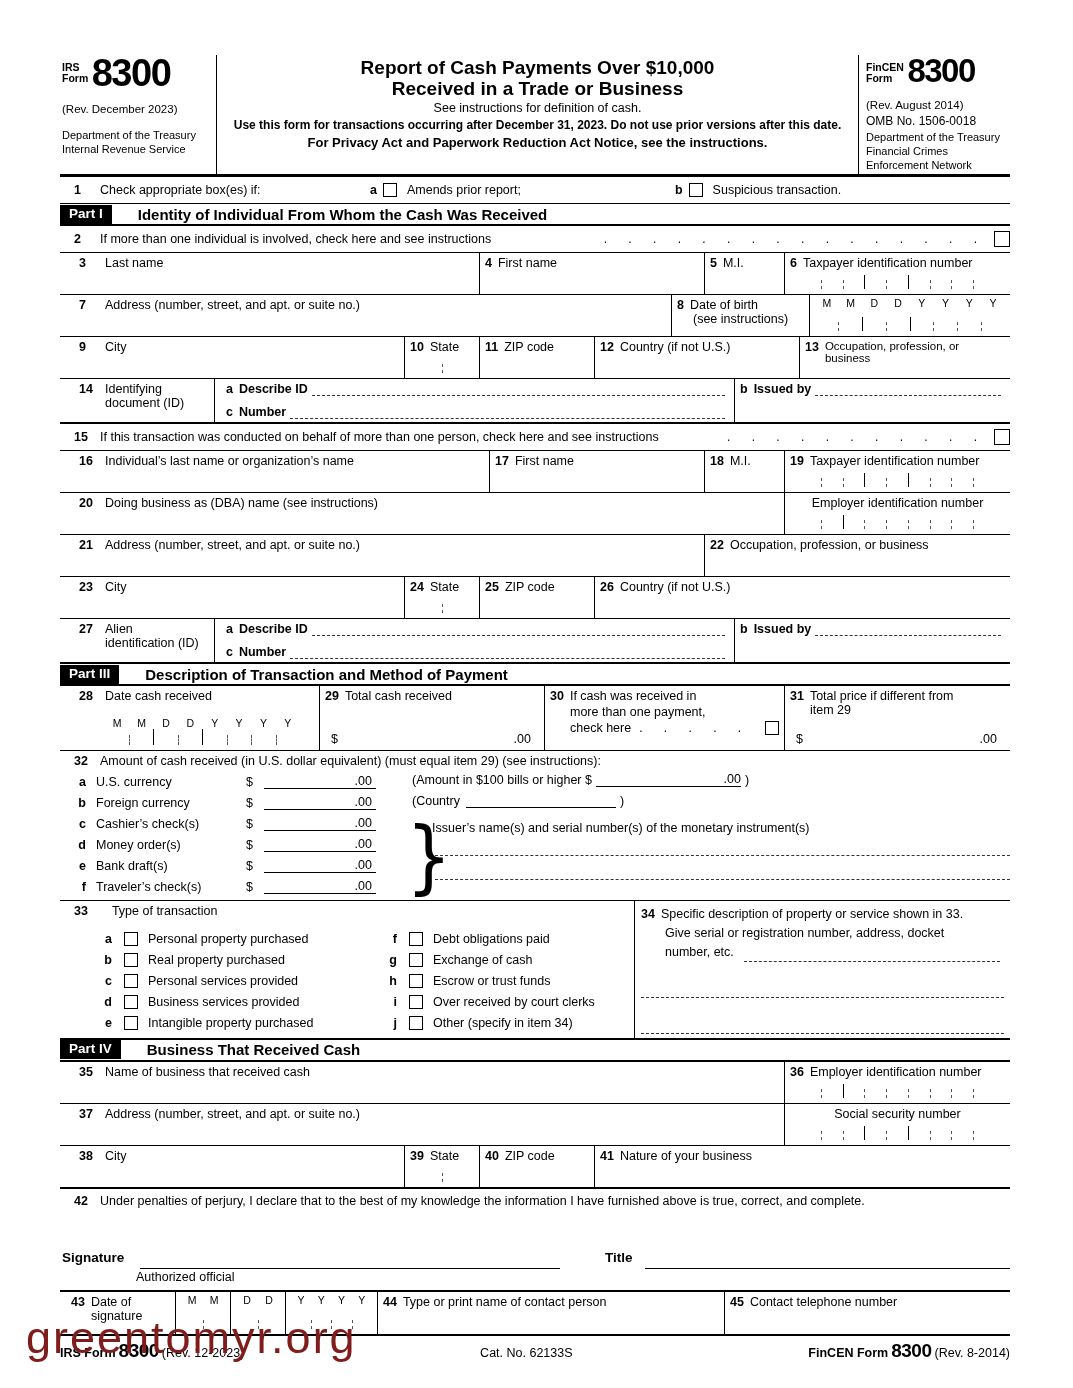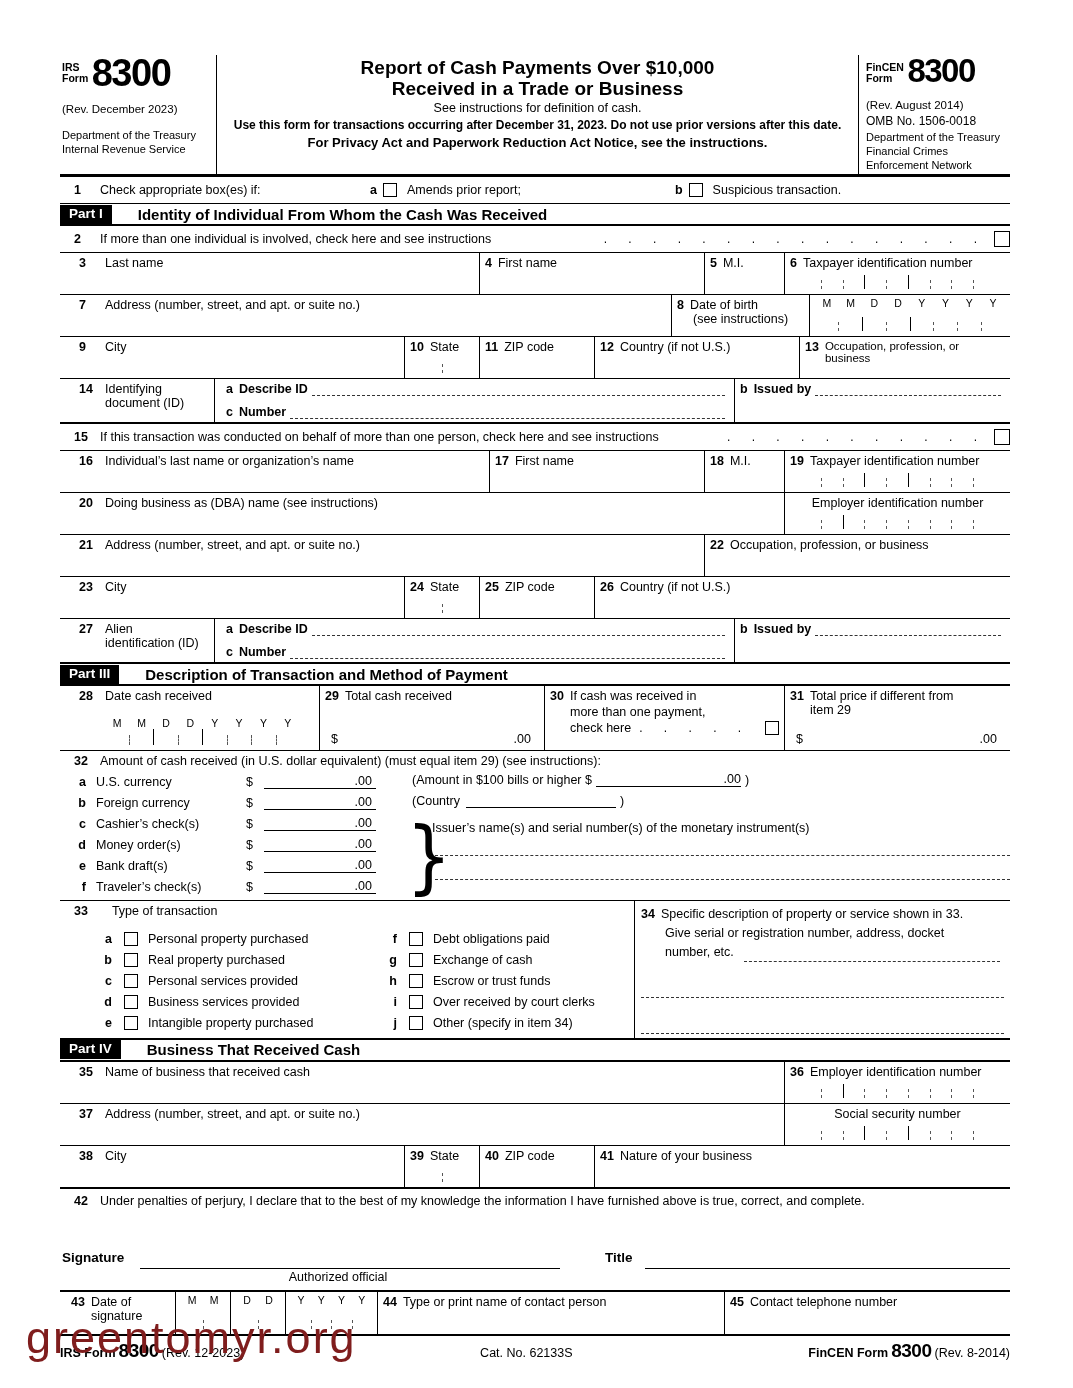--- a/index.html
+++ b/index.html
@@ -88,21 +88,21 @@
   .c33l{left:30px}.c33r{left:315px}
   .cell34{padding:4px 6px}
   .l34{line-height:1.5}
   .d34a{display:flex;align-items:flex-end}
   .d34{border-bottom:1.2px dashed #333;height:14px;margin-top:22px}
 
   
   .sig{position:relative;height:82px}
   .sigl{position:absolute;left:2px;top:42px;font-weight:700;font-size:13.5px}
   .sline{position:absolute;left:80px;width:420px;top:60px;border-bottom:1px solid #000}
-  .auth{position:absolute;left:68px;width:420px;top:62px;text-align:center;font-size:12.5px}
+  .auth{position:absolute;left:76px;width:420px;top:62px;text-align:left;font-size:12.5px}
   .titl{position:absolute;left:545px;top:42px;font-weight:700;font-size:13.5px}
   .tline{position:absolute;left:585px;right:0;top:60px;border-bottom:1px solid #000}
 
   .r43{border-top:2px solid #000;border-bottom:2.5px solid #000}
   .r43 .cell{min-height:42px}
 
   
   .foot{display:flex;align-items:baseline;padding-top:4px}
   .fbold{font-weight:700;font-size:12.5px}
   .fbig{font-weight:700;font-size:19px;letter-spacing:-.5px;margin:0 3px}

